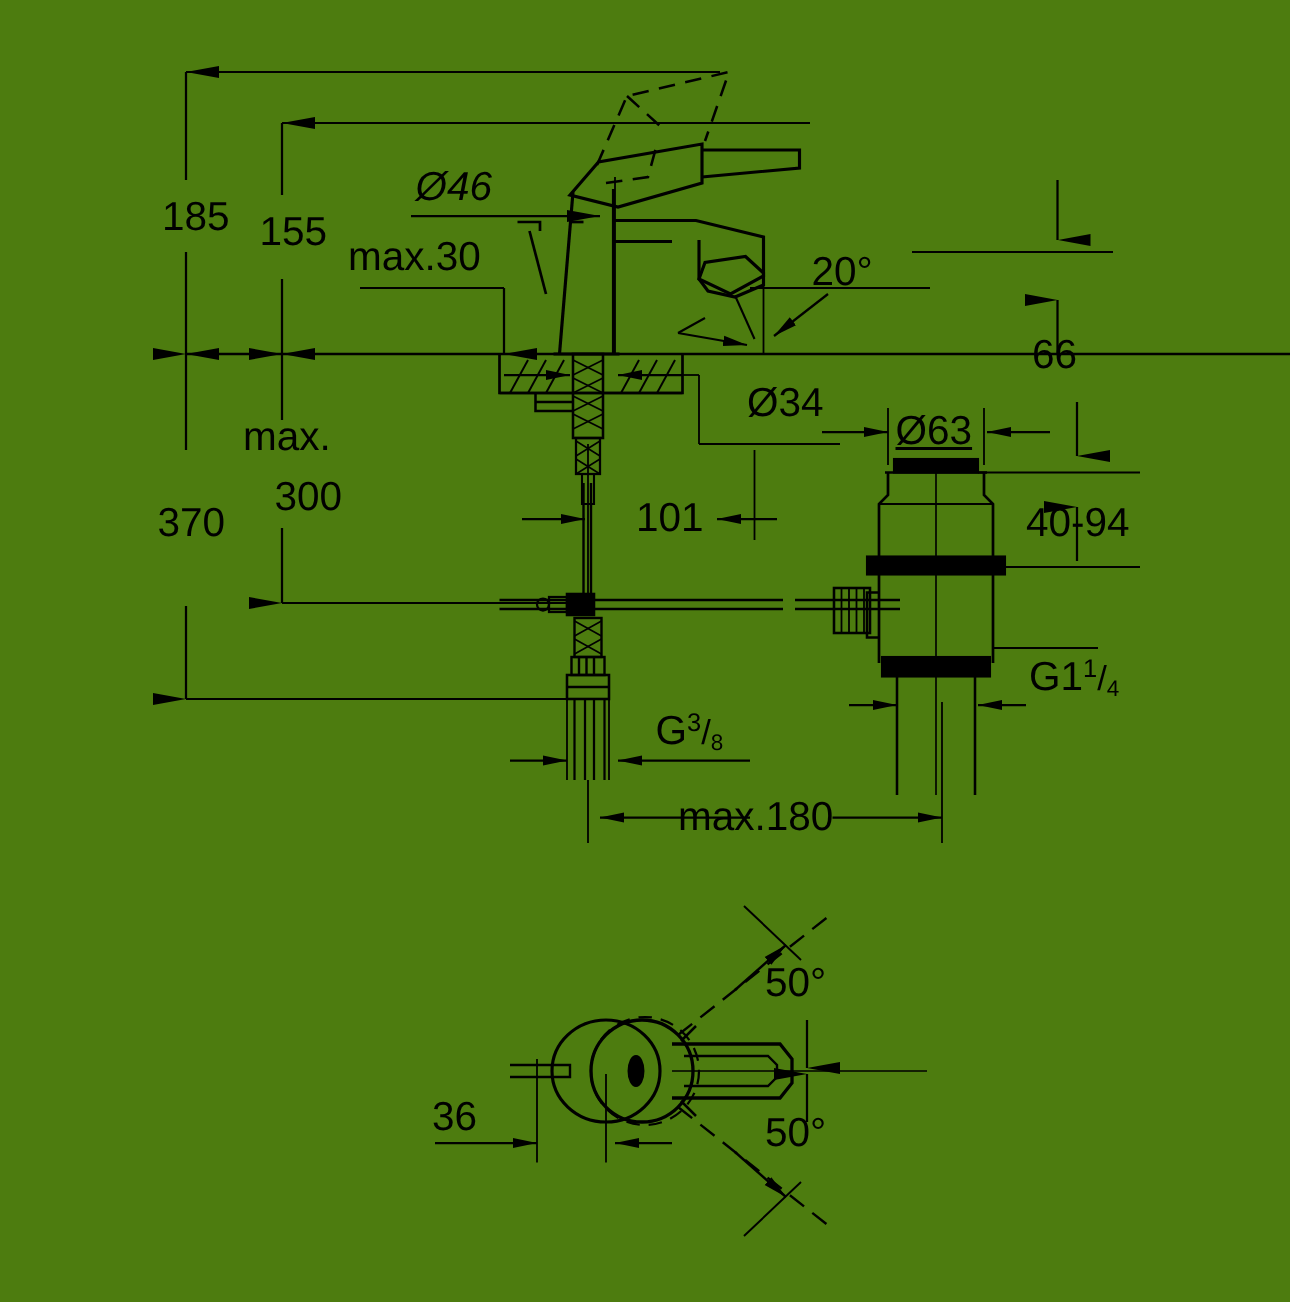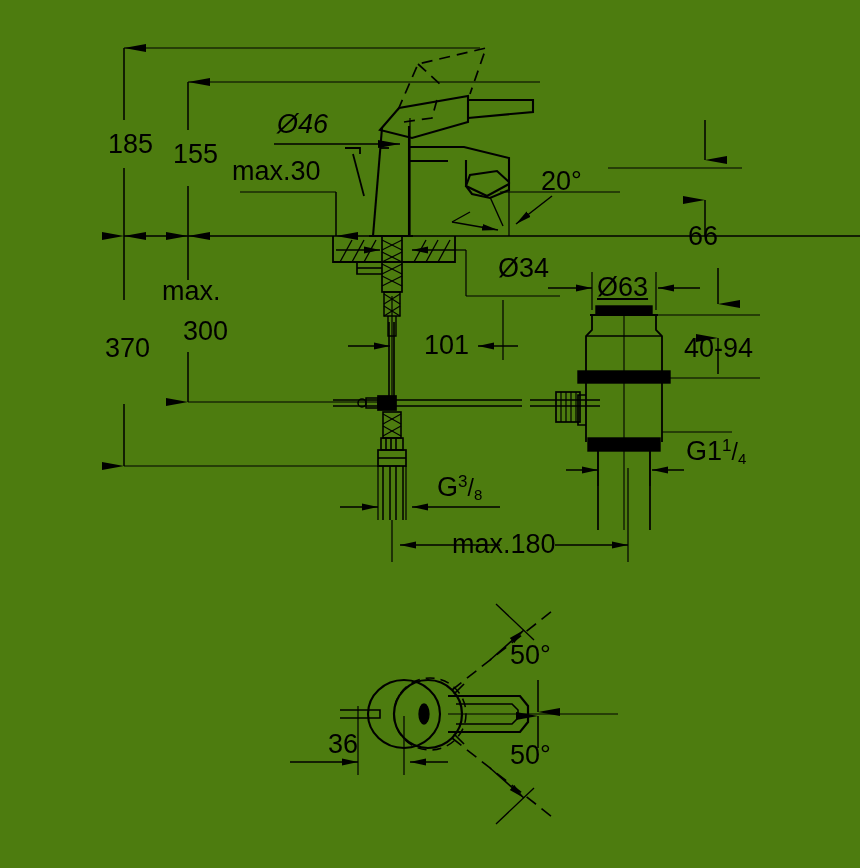--- a/index.html
+++ b/index.html
@@ -366,17 +366,17 @@
       <span>G</span><span class="num">3</span><span class="sl">/</span><span class="den">8</span>
     </span>
   </div>
 
   <div class="lbl" style="left:686px; top:438px;">
     <span class="frac">
       <span>G1</span><span class="num">1</span><span class="sl">/</span><span class="den">4</span>
     </span>
   </div>
 
-  <div class="lbl lbl-lg" style="left:288px;  top:731px;margin-left:40px;">36</div>
+  <div class="lbl lbl-lg" style="left:288px;  top:731px;">36</div>
   <div class="lbl lbl-lg" style="left:510px;  top:642px;">50°</div>
   <div class="lbl lbl-lg" style="left:510px;  top:742px;">50°</div>
 
 </div>
 
 </body></html>

